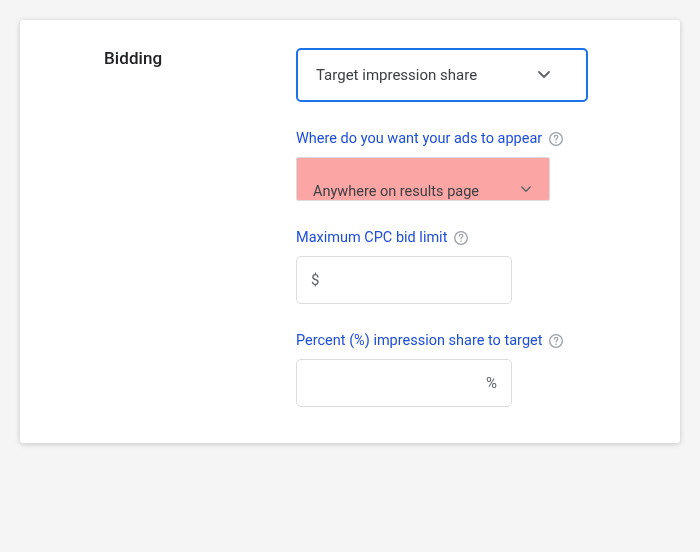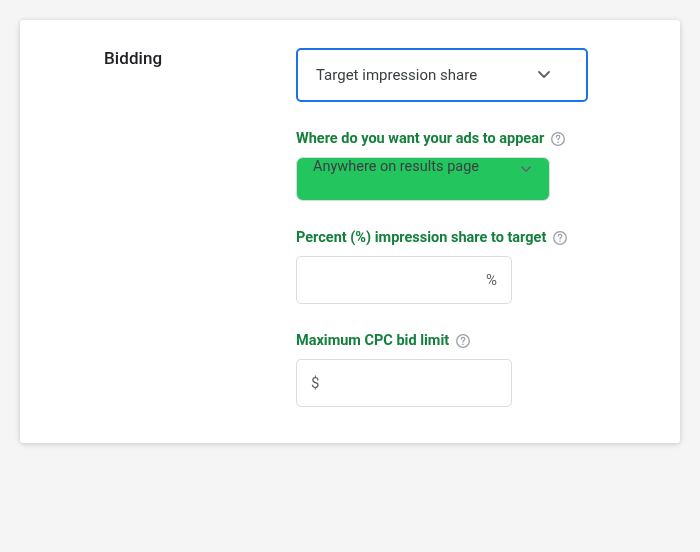--- a/index.html
+++ b/index.html
@@ -44,22 +44,22 @@
       flex-direction: column;
       gap: 10px;
     }
     .field-label-row {
       display: flex;
       align-items: center;
       gap: 6px;
     }
     .field-label {
       font-size: 14.5px;
-      color: #15803d;
-      font-weight: 700;
+      color: #1d4ed8;
+      font-weight: 400;
     }
     .help-icon {
       width: 16px;
       height: 16px;
       display: inline-flex;
       align-items: center;
       justify-content: center;
     }
     .help-icon svg {
       width: 16px;
@@ -92,29 +92,29 @@
     .chevron svg {
       width: 12px;
       height: 8px;
     }
     .chevron-small svg {
       width: 10px;
       height: 7px;
     }
     .select-secondary {
       border: 1px solid #dadce0;
-      border-radius: 7px;
+      border-radius: 2px;
       height: 44px;
       width: 254px;
       display: flex;
-      align-items: flex-start;
+      align-items: flex-end;
       justify-content: space-between;
       padding: 0 12px 0 16px;
       cursor: pointer;
-      background: #22c55e;
+      background: #fca5a5;
     }
     .select-secondary-text {
       font-size: 14.5px;
       color: #3c4043;
     }
     .input-box {
       border: 1px solid #dadce0;
       border-radius: 5px;
       height: 48px;
       display: flex;
@@ -194,46 +194,46 @@
         <span class="chevron chevron-small">
           <svg viewBox="0 0 12 8">
               <path d="M1 1 L6 6 L11 1" stroke="#5f6368" stroke-width="1.8" fill="none" stroke-linecap="round" stroke-linejoin="round"></path>
             </svg>
         </span>
       </div>
     </div>
 
     <div class="field-group">
       <div class="field-label-row">
+        <span class="field-label">Maximum CPC bid limit</span>
+        <span class="help-icon">
+          <svg viewBox="0 0 16 16">
+              <circle cx="8" cy="8" r="6.3" stroke="#9aa0a6" stroke-width="1.3" fill="none"></circle>
+              <path d="M6.3 6.1c0-1 .8-1.7 1.8-1.7s1.7.7 1.7 1.6c0 .7-.4 1.1-1 1.5-.6.4-.8.7-.8 1.3v.2" stroke="#9aa0a6" stroke-width="1.2" fill="none" stroke-linecap="round"></path>
+              <circle cx="8" cy="11.3" r="0.8" fill="#9aa0a6"></circle>
+            </svg>
+        </span>
+      </div>
+      <div class="input-box input-currency">
+        <span class="prefix">$</span>
+        <input type="text" value="" style="">
+      </div>
+    </div>
+
+    <div class="field-group">
+      <div class="field-label-row">
         <span class="field-label">Percent (%) impression share to target</span>
         <span class="help-icon">
           <svg viewBox="0 0 16 16">
               <circle cx="8" cy="8" r="6.3" stroke="#9aa0a6" stroke-width="1.3" fill="none"></circle>
               <path d="M6.3 6.1c0-1 .8-1.7 1.8-1.7s1.7.7 1.7 1.6c0 .7-.4 1.1-1 1.5-.6.4-.8.7-.8 1.3v.2" stroke="#9aa0a6" stroke-width="1.2" fill="none" stroke-linecap="round"></path>
               <circle cx="8" cy="11.3" r="0.8" fill="#9aa0a6"></circle>
             </svg>
         </span>
       </div>
       <div class="input-box input-percent">
         <input type="text" value="" style="">
         <span class="suffix">%</span>
       </div>
     </div>
 
-    <div class="field-group">
-      <div class="field-label-row">
-        <span class="field-label">Maximum CPC bid limit</span>
-        <span class="help-icon">
-          <svg viewBox="0 0 16 16">
-              <circle cx="8" cy="8" r="6.3" stroke="#9aa0a6" stroke-width="1.3" fill="none"></circle>
-              <path d="M6.3 6.1c0-1 .8-1.7 1.8-1.7s1.7.7 1.7 1.6c0 .7-.4 1.1-1 1.5-.6.4-.8.7-.8 1.3v.2" stroke="#9aa0a6" stroke-width="1.2" fill="none" stroke-linecap="round"></path>
-              <circle cx="8" cy="11.3" r="0.8" fill="#9aa0a6"></circle>
-            </svg>
-        </span>
-      </div>
-      <div class="input-box input-currency">
-        <span class="prefix">$</span>
-        <input type="text" value="" style="">
-      </div>
-    </div>
-
   </div>
 </div>
 
 </body></html>

